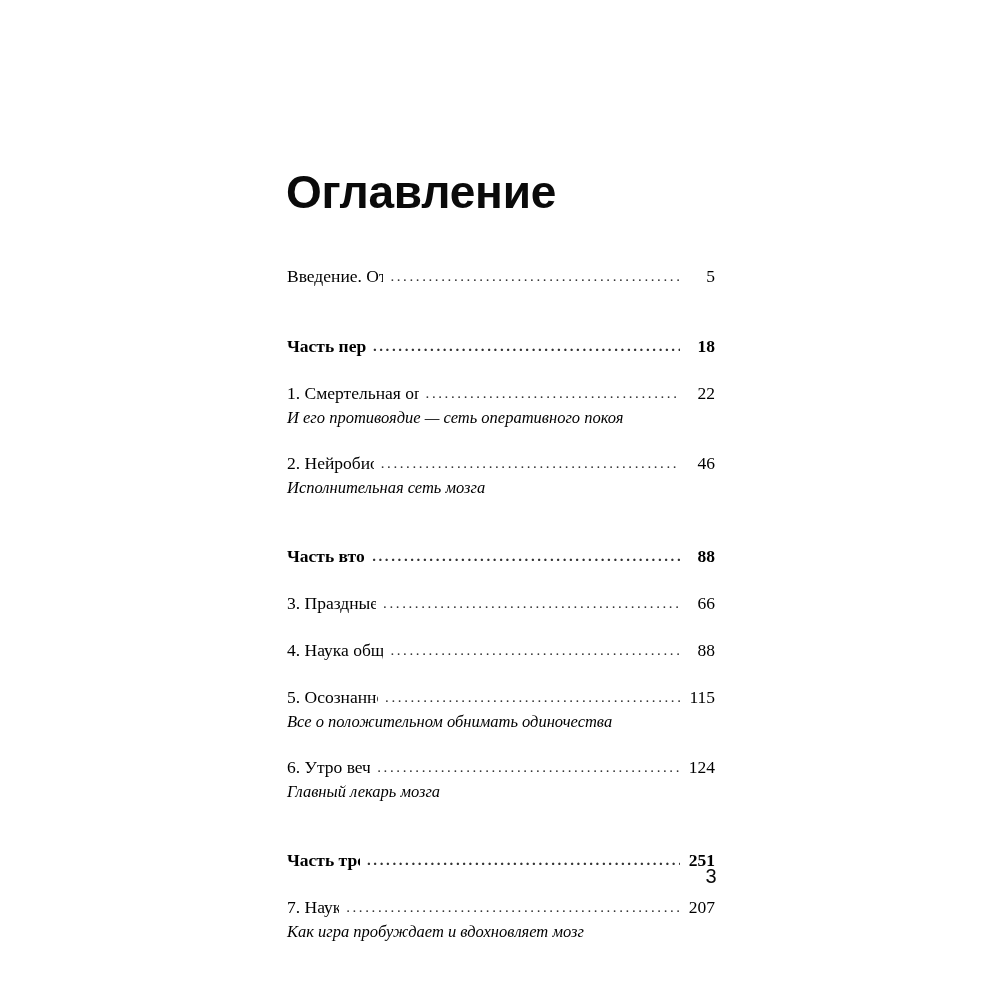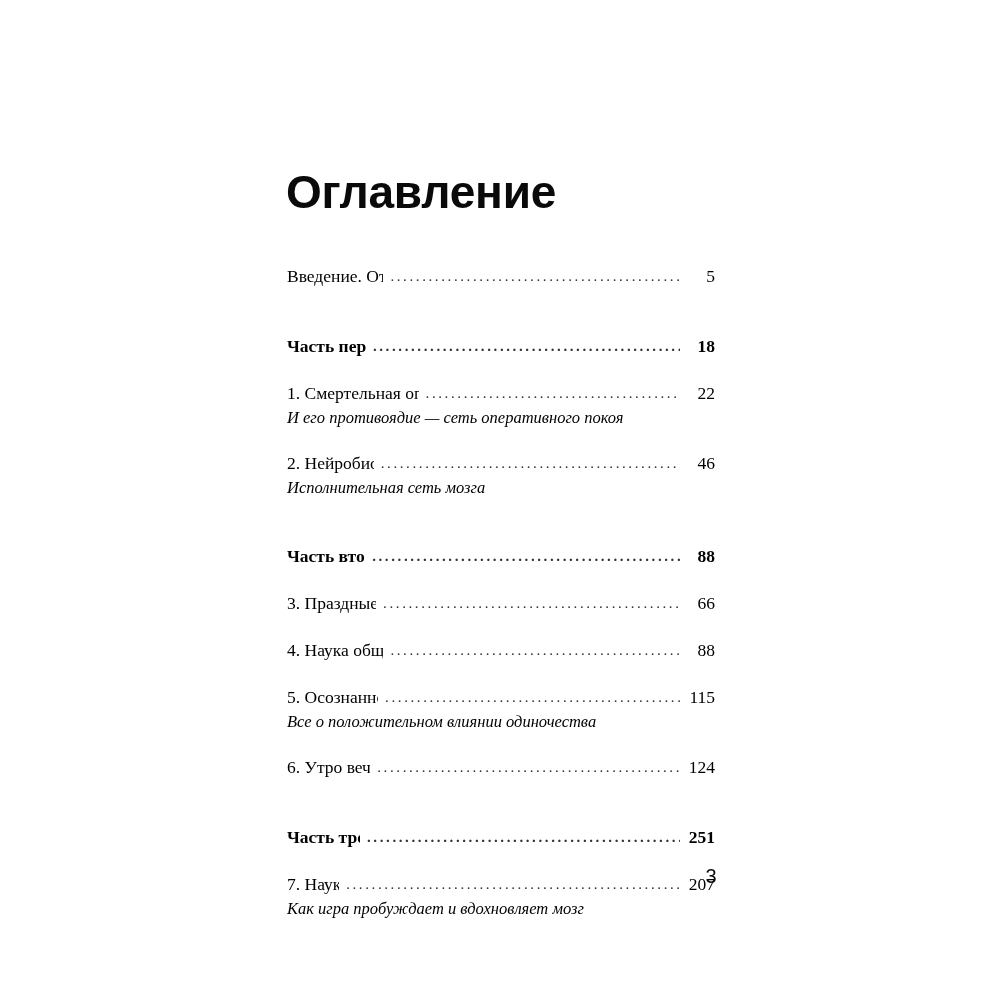--- a/index.html
+++ b/index.html
@@ -157,29 +157,30 @@
           <span class="page-num">88</span>
         </div>
       </div>
       <div class="gap-md"></div>
       <div class="toc-group">
         <div class="toc-row">
           <span class="row-label">5. Осознанное одиночество</span>
           <span class="leader">........................................................................................................</span>
           <span class="page-num">115</span>
         </div>
-        <div class="toc-sub">Все о положительном влиянии одиночества</div>
+        <div class="toc-sub">Все о положительном обнимать одиночества</div>
       </div>
       <div class="gap-md"></div>
       <div class="toc-group">
         <div class="toc-row">
           <span class="row-label">6. Утро вечера мудренее</span>
           <span class="leader">........................................................................................................</span>
           <span class="page-num">124</span>
         </div>
+        <div class="toc-sub">Главный лекарь мозга</div>
       </div>
       <div class="gap-part"></div>
       <div class="toc-group">
         <div class="toc-row part">
           <span class="row-label">Часть третья. Игра</span>
           <span class="leader">........................................................................................................</span>
           <span class="page-num">251</span>
         </div>
       </div>
       <div class="gap-md"></div>

